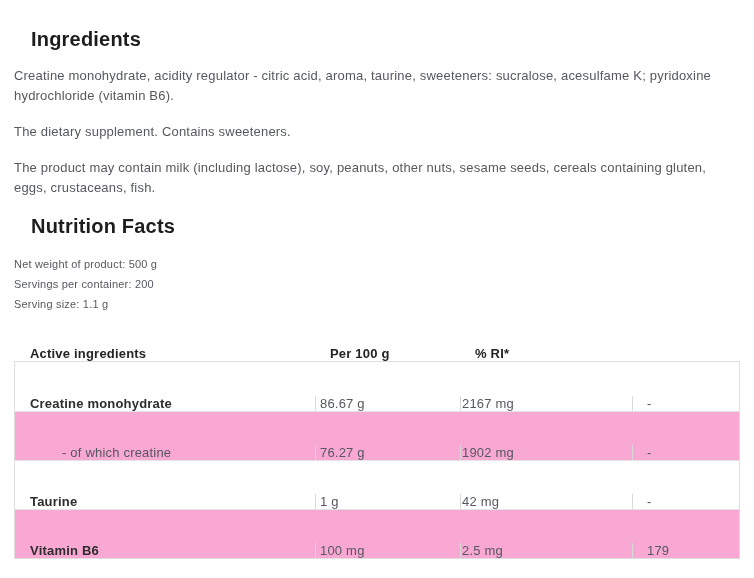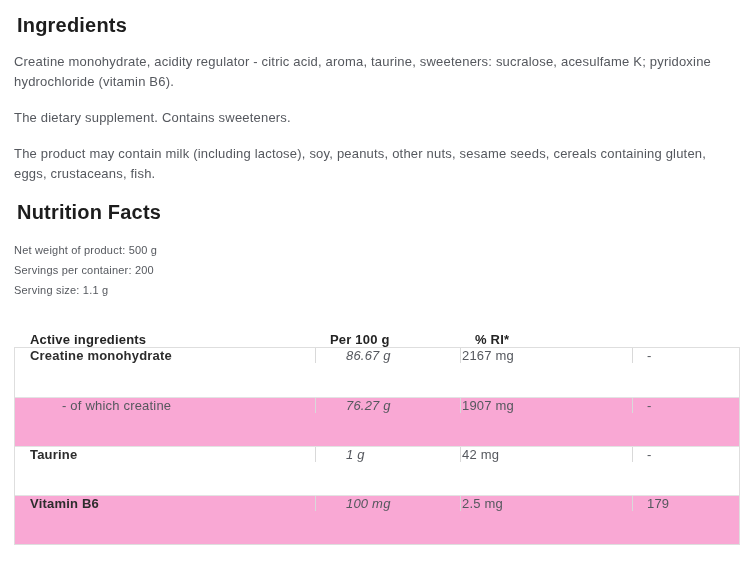--- a/index.html
+++ b/index.html
@@ -8,21 +8,21 @@
     width: 754px;
     height: 578px;
     background: #ffffff;
     font-family: "Liberation Sans", "DejaVu Sans", sans-serif;
     color: #55585e;
     overflow: hidden;
   }
   .page { padding: 10px 14px 0 14px; }
 
   .section-heading {
-    margin: 3px;
+    margin: 17px;
     font-size: 20px;
     line-height: 24px;
     font-weight: 700;
     letter-spacing: 0.2px;
     color: #1d1d1d;
   }
   #ingredients-heading { margin-bottom: 15px; }
   #nutrition-heading { margin-top: 12px; margin-bottom: 16px; }
 
   .body-text {
@@ -58,36 +58,36 @@
   .th.c2 { width: 145px; padding-left: 15px; }
   .th.c3 { width: 172px; padding-left: 15px; }
   .th.c4 { flex: 1;      padding-left: 15px; }
 
   .tbody {
     border: 1px solid #dedede;
     width: 726px;
   }
   .tr {
     display: flex;
-    align-items: flex-start;
+    align-items: flex-end;
     height: 49px;
     background: #ffffff;
   }
   .tr + .tr { border-top: 1px solid #e3e3e3; }
   .tr.alt { background: #f9a8d4; }
 
   .td {
     display: flex;
     align-items: center;
     font-size: 13px;
     color: #55585e;
     letter-spacing: 0.2px;
   }
   .td.c1 { width: 300px; padding-left: 15px; }
-  .td.c2 { width: 145px; padding-left: 30px; border-left: 1px solid #d9d9d9; font-style: italic; }
+  .td.c2 { width: 145px; padding-left: 4px; border-left: 1px solid #d9d9d9; }
   .td.c3 { width: 172px; padding-left: 1px; border-left: 1px solid #d9d9d9; }
   .td.c4 { flex: 1;      padding-left: 14px; border-left: 1px solid #d9d9d9; }
 
   .td.label { font-weight: 700; color: #2d2d2d; }
   .td.indent { padding-left: 47px; font-weight: 400; color: #55585e; }
 </style>
 </head>
 <body>
 
 <div class="page">
@@ -121,21 +121,21 @@
       <div class="tr">
         <div class="td c1 label">Creatine monohydrate</div>
         <div class="td c2">86.67 g</div>
         <div class="td c3">2167 mg</div>
         <div class="td c4">-</div>
       </div>
 
       <div class="tr alt">
         <div class="td c1 indent">- of which creatine</div>
         <div class="td c2">76.27 g</div>
-        <div class="td c3">1907 mg</div>
+        <div class="td c3">1902 mg</div>
         <div class="td c4">-</div>
       </div>
 
       <div class="tr">
         <div class="td c1 label">Taurine</div>
         <div class="td c2">1 g</div>
         <div class="td c3">42 mg</div>
         <div class="td c4">-</div>
       </div>
 

